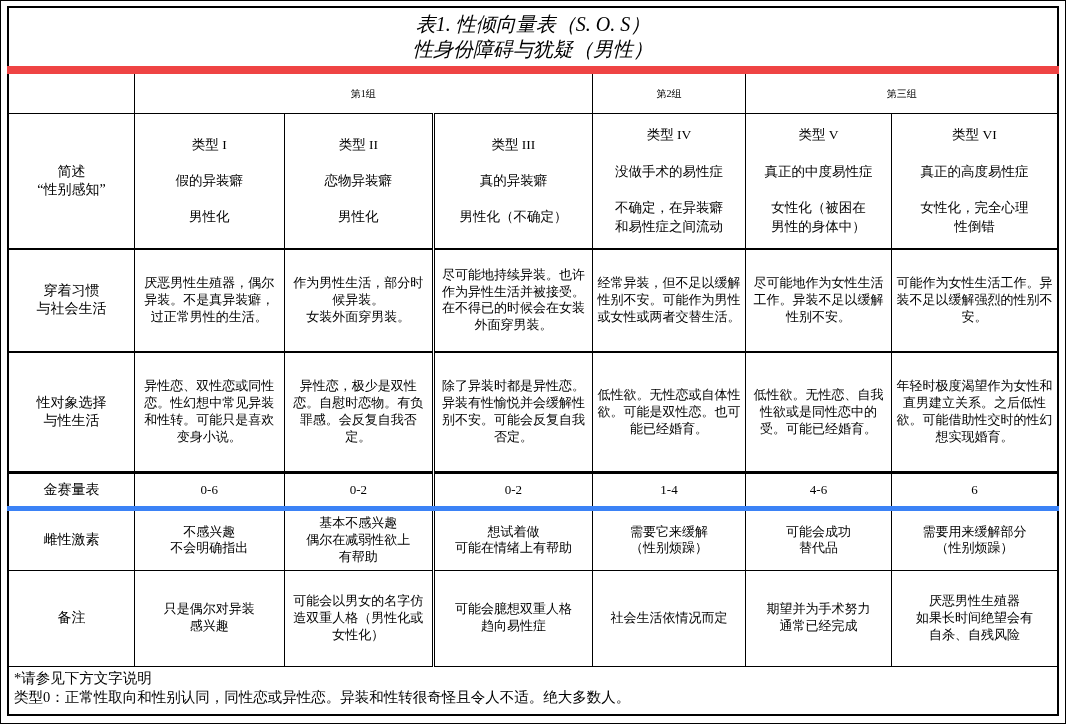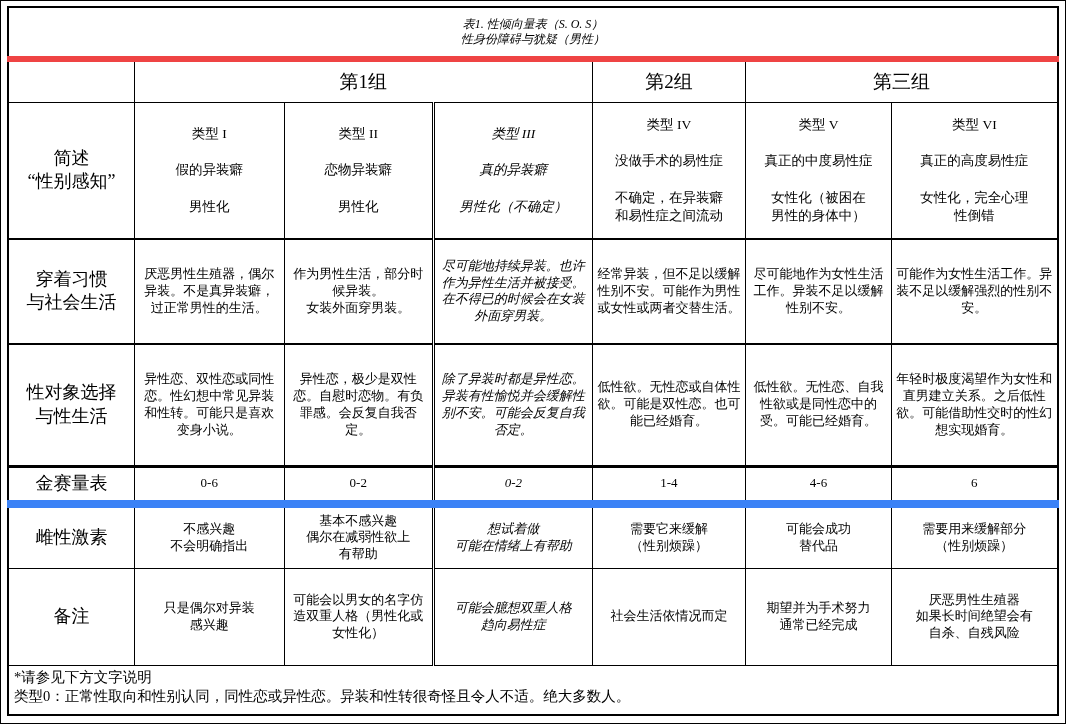--- a/index.html
+++ b/index.html
@@ -24,47 +24,47 @@
     border:1px solid #000;
     font-weight:normal;
     text-align:center;
     vertical-align:middle;
     white-space:pre-line;
     padding:2px 3px;
     font-size:13px;
     line-height:1.3;
     overflow:hidden;
   }
-  th.rowlabel{font-size:18px;}
+  th.rowlabel{font-size:14px;}
   tr.r-title td{
     font-style:italic;
-    font-size:12px;
+    font-size:20px;
     height:40px;
-    border-bottom:6px solid #ef4444;
+    border-bottom:8px solid #ef4444;
     line-height:1.25;
   }
-  tr.r-group td, tr.r-group th{height:32px;font-size:19px;border-bottom:1px solid #000;}
+  tr.r-group td, tr.r-group th{height:32px;font-size:10px;border-bottom:1px solid #000;}
   tr.r-summary > *{height:120px;border-bottom:2px solid #000;}
   tr.r-summary td{font-size:13.5px;line-height:1.35;}
   tr.r-dress > *{height:90px;border-bottom:2px solid #000;}
   tr.r-sex > *{height:106px;border-bottom:3px solid #000;}
-  tr.r-kinsey > *{height:25px;border-bottom:8px solid #3b82f6;}
+  tr.r-kinsey > *{height:25px;border-bottom:5px solid #3b82f6;}
   tr.r-conv > *{height:56px;border-bottom:2px solid #000;}
   tr.r-estro > *{height:48px;}
   tr.r-psych > *{height:53px;border-bottom:2px solid #000;}
   tr.r-notes > *{height:84px;border-bottom:1px solid #000;}
   tr.r-foot td{
     height:40px;
     text-align:left;
     vertical-align:top;
     font-size:14.5px;
     padding:2px 5px;
     line-height:1.35;
   }
-  .c3{border-left:3px double #000;font-style:italic;}
+  .c3{border-left:3px double #000;}
 </style>
 </head>
 <body>
 
 <div class="canvas">
   <table class="sos">
     <colgroup>
       <col style="width:126px">
         <col style="width:149px">
         <col style="width:149px">

